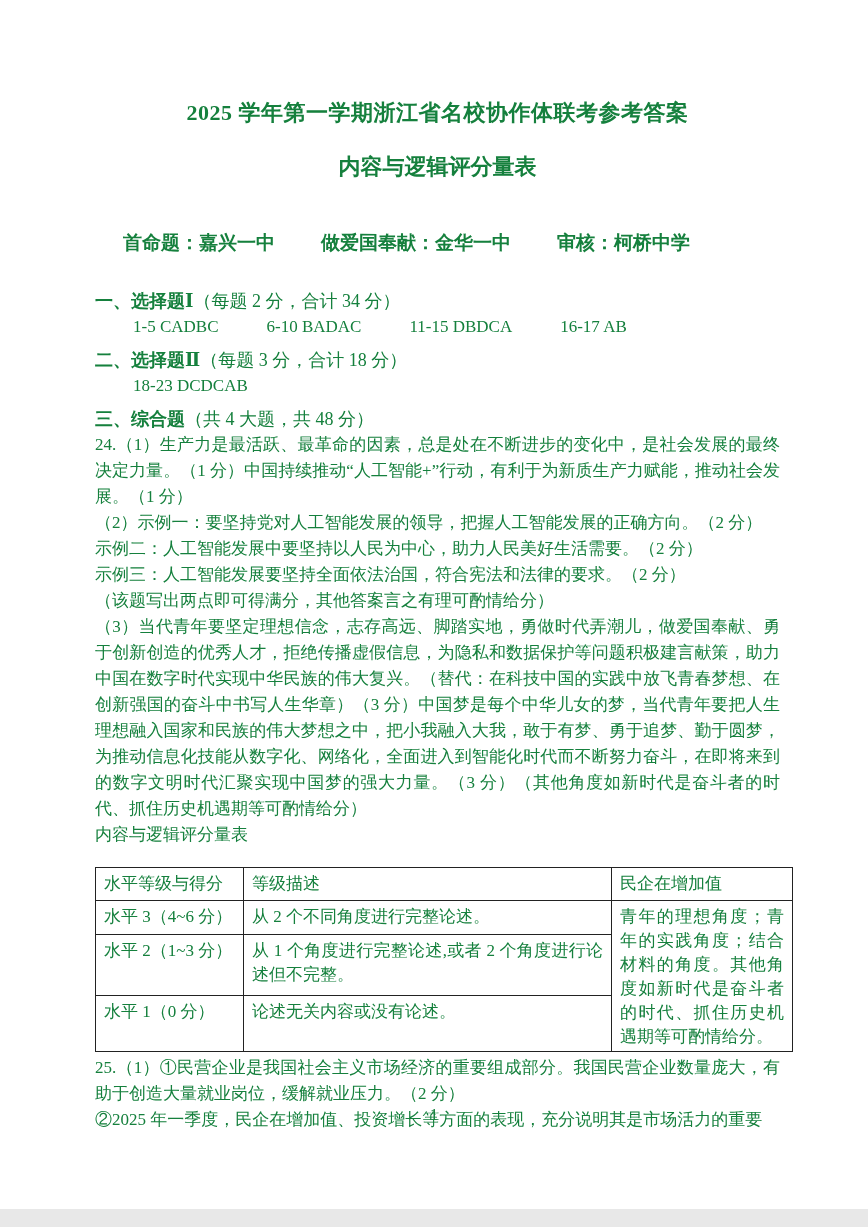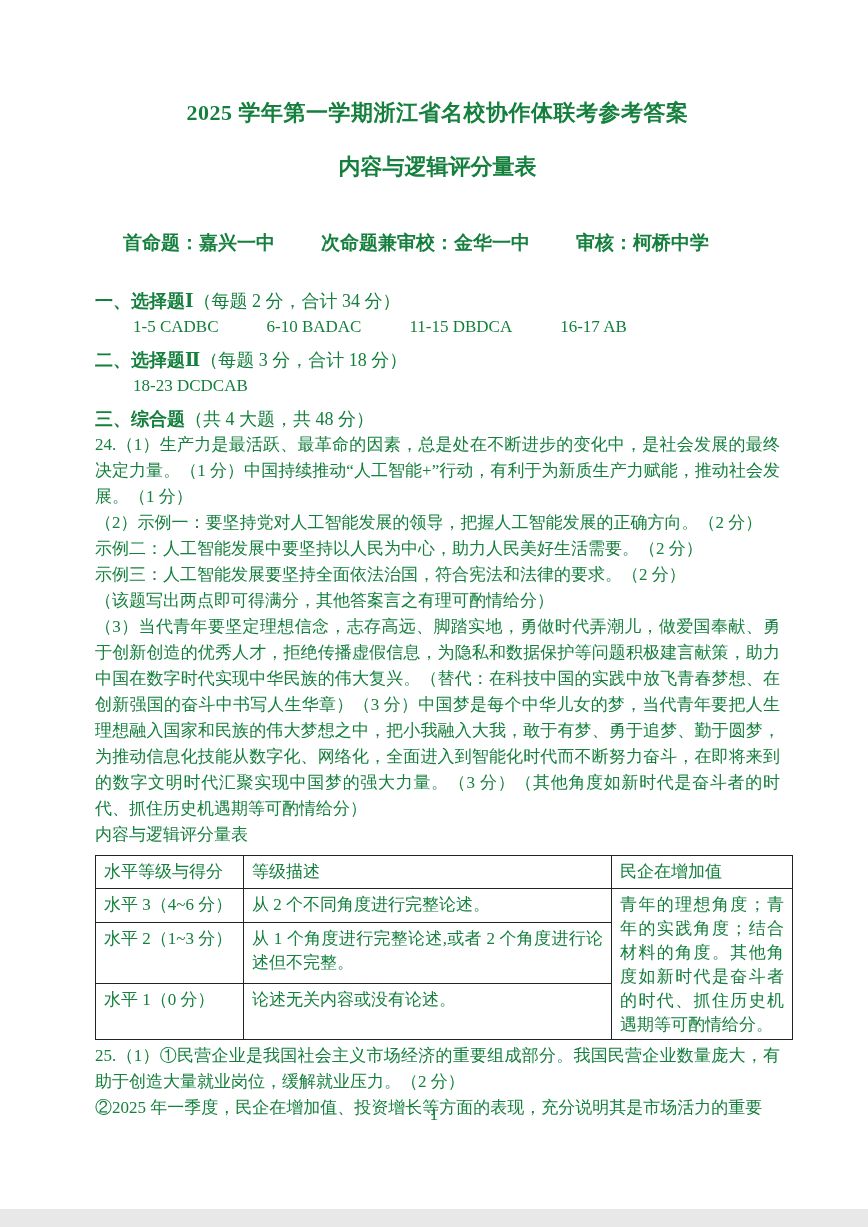--- a/index.html
+++ b/index.html
@@ -27,21 +27,21 @@
   .answers-line{
     padding-left:38px;font-size:17px;line-height:26px;display:flex;gap:48px;
     font-family:"Liberation Serif","DejaVu Serif",serif;
     align-items:flex-end;
   }
   .para{
     margin:0;font-size:17px;line-height:26px;text-align:justify;text-align-last:left;
   }
   .table-label{margin:0;font-size:17px;line-height:26px;}
   table.rubric{
-    border-collapse:collapse;width:697px;margin-top:7px;table-layout:fixed;
+    border-collapse:collapse;width:697px;margin-top:19px;table-layout:fixed;
   }
   table.rubric td{
     border:1.6px solid #222;font-size:17px;line-height:24px;
     padding:4px 8px 2px 8px;vertical-align:top;text-align:justify;text-align-last:left;
   }
   table.rubric td.hdr{text-align:left;height:26px;}
   table.rubric td.lvl{white-space:nowrap;}
   .row-h1{height:26px;}
   .row-h2{height:50px;}
   .row-h3{height:50px;}
@@ -54,21 +54,21 @@
 <body>
 
 <div class="page">
   <div class="content">
 
     <h1 class="doc-title">2025 学年第一学期浙江省名校协作体联考参考答案</h1>
     <h2 class="doc-subtitle">内容与逻辑评分量表</h2>
 
     <div class="meta-row">
       <span>首命题：嘉兴一中</span>
-      <span>次命题兼审校：金华一中</span>
+      <span>做爱国奉献：金华一中</span>
       <span>审核：柯桥中学</span>
     </div>
 
     <div class="section-heading first">
       <span class="hd-bold">一、</span><span class="hd-bold">选择题Ⅰ</span><span>（每题 2 分，合计 34 分）</span>
     </div>
     <div class="answers-line">
       <span>1-5 CADBC</span>
       <span>6-10 BADAC</span>
       <span>11-15 DBDCA</span>

